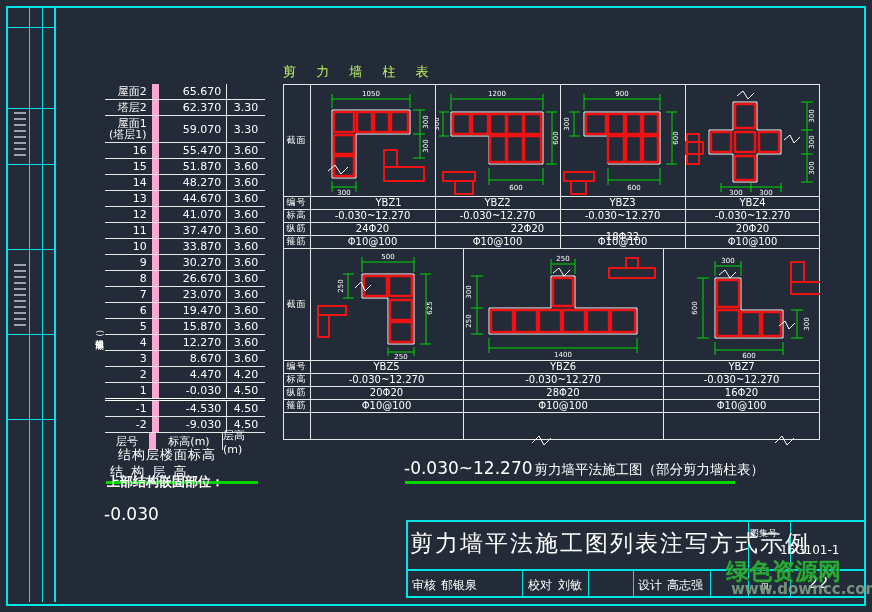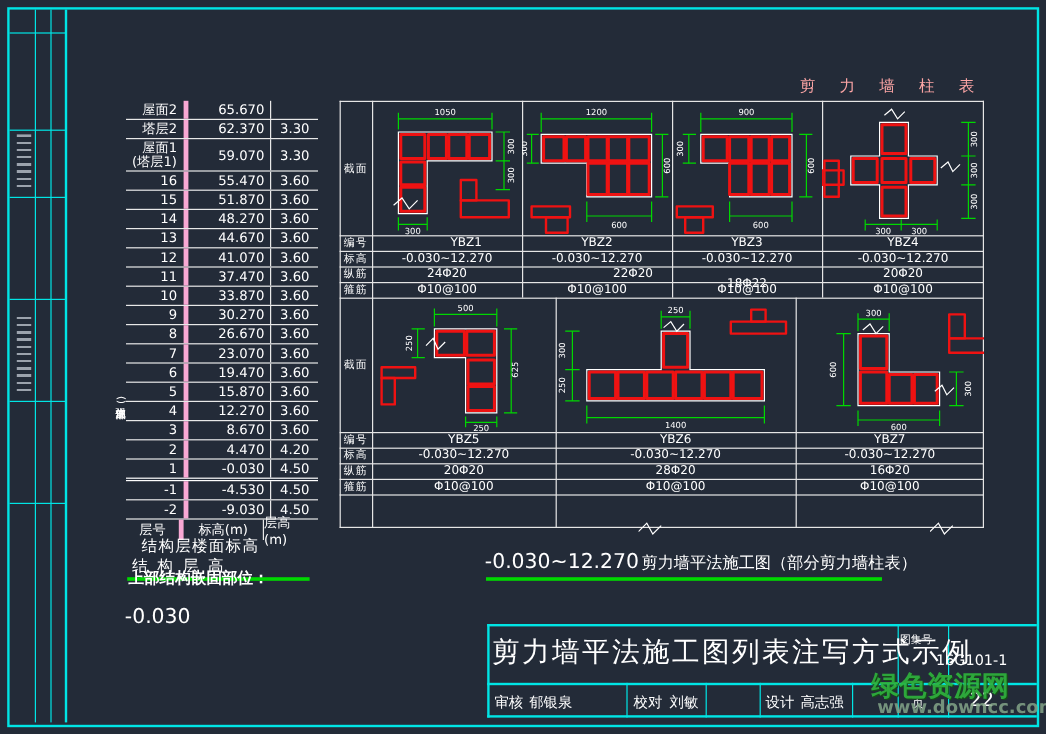--- a/index.html
+++ b/index.html
@@ -12,34 +12,34 @@
   .cyv2{position:absolute;width:2px;background:#00e5e5;}
   .cyh2{position:absolute;height:2px;background:#00e5e5;}
   .strip-marks{position:absolute;width:12px;background:repeating-linear-gradient(to bottom,#cfd6df 0 2px,transparent 2px 6px);opacity:.7;}
   
   #floor-table{position:absolute;left:105px;top:84px;width:160px;font-size:11px;}
   .fr{display:flex;height:15px;border-bottom:1px solid #e8e8e8;}
   .fr.tall{height:26px;}
   .fr.fix{border-bottom:3px double #fff;}
   .fr.foot{height:17px;border-bottom:none;}
   .fc{display:flex;align-items:center;height:100%;}
-  .fc1{width:44px;justify-content:flex-end;padding-right:5px;border-right:4px solid #f9a8d4;white-space:pre-line;line-height:11px;text-align:right;}
+  .fc1{width:44px;justify-content:flex-end;padding-right:5px;border-right:7px solid #f9a8d4;white-space:pre-line;line-height:11px;text-align:right;}
   .fc2{width:66px;justify-content:flex-end;padding-right:5px;border-right:1px solid #e8e8e8;}
   .fc3{width:40px;justify-content:center;}
   .foot .fc1,.foot .fc2{justify-content:center;padding:0;}
   .side-note{position:absolute;left:94px;top:330px;height:86px;writing-mode:vertical-rl;font-size:8.5px;letter-spacing:0;color:#fff;}
   .note{position:absolute;color:#fff;white-space:nowrap;}
   .gbar{position:absolute;height:3px;background:#00d800;}
   
   #wtable{position:absolute;left:283px;top:84px;width:537px;height:356px;}
   .hl{position:absolute;left:0;width:537px;height:1px;background:#e6e6e6;display:block;}
   .vl{position:absolute;top:0;width:1px;background:#e6e6e6;display:block;}
   .cell{position:absolute;display:flex;align-items:center;justify-content:center;color:#fff;font-size:10px;white-space:nowrap;}
   .lab{font-size:9px;letter-spacing:1px;}
-  .wt-title{position:absolute;left:283px;top:63px;width:537px;text-align:right;font-size:13px;letter-spacing:8px;color:#fca5a5;}
+  .wt-title{position:absolute;left:283px;top:63px;width:537px;text-align:left;font-size:13px;letter-spacing:8px;color:#bef264;}
   .secsvg{position:absolute;display:block;}
   .ol{fill:none;stroke:#fff;stroke-width:1;}
   .rd{fill:none;stroke:#ef1212;stroke-width:2.5;stroke-linejoin:round;}
   .rds{fill:none;stroke:#ef1212;stroke-width:2;stroke-linejoin:round;}
   .dm{stroke:#00d800;stroke-width:1;}
   .dt{fill:#fff;font-size:7px;font-family:"DejaVu Sans","Liberation Sans",sans-serif;}
   .brk{fill:none;stroke:#fff;stroke-width:1;}
   
   .caption{position:absolute;left:404px;top:458px;display:flex;align-items:baseline;gap:2px;color:#fff;}
   .cap-num{font-size:17px;}

